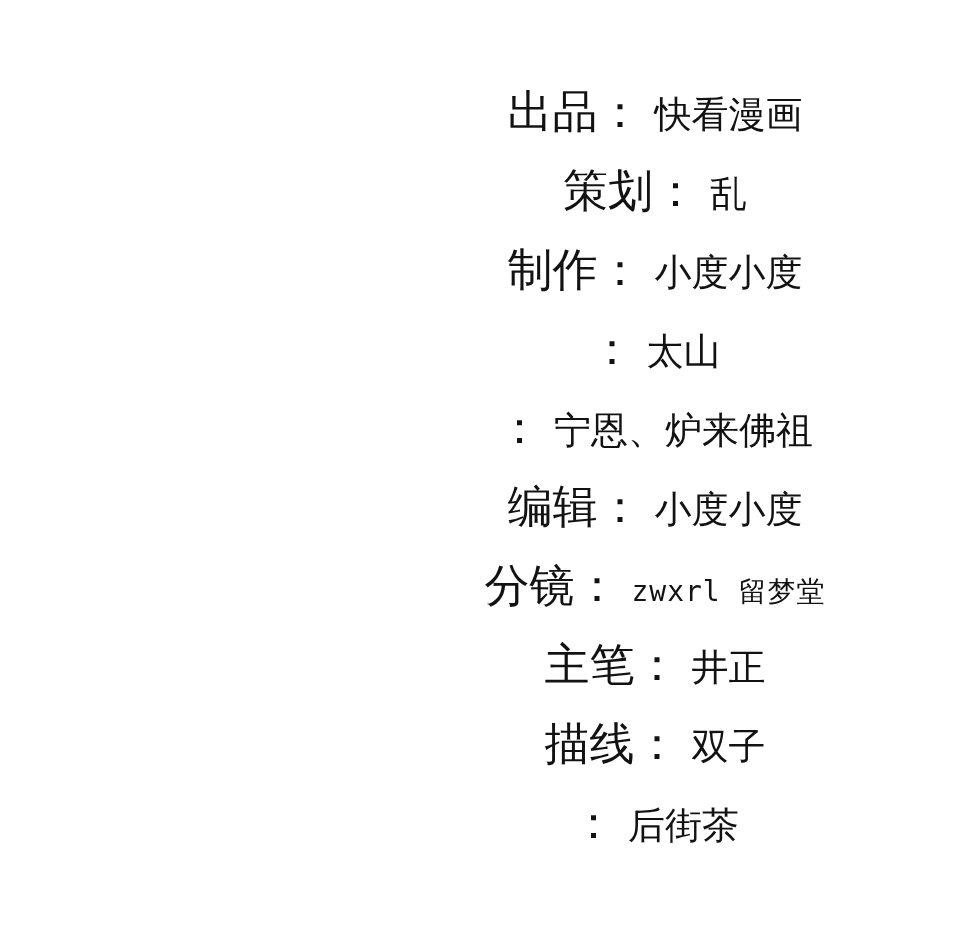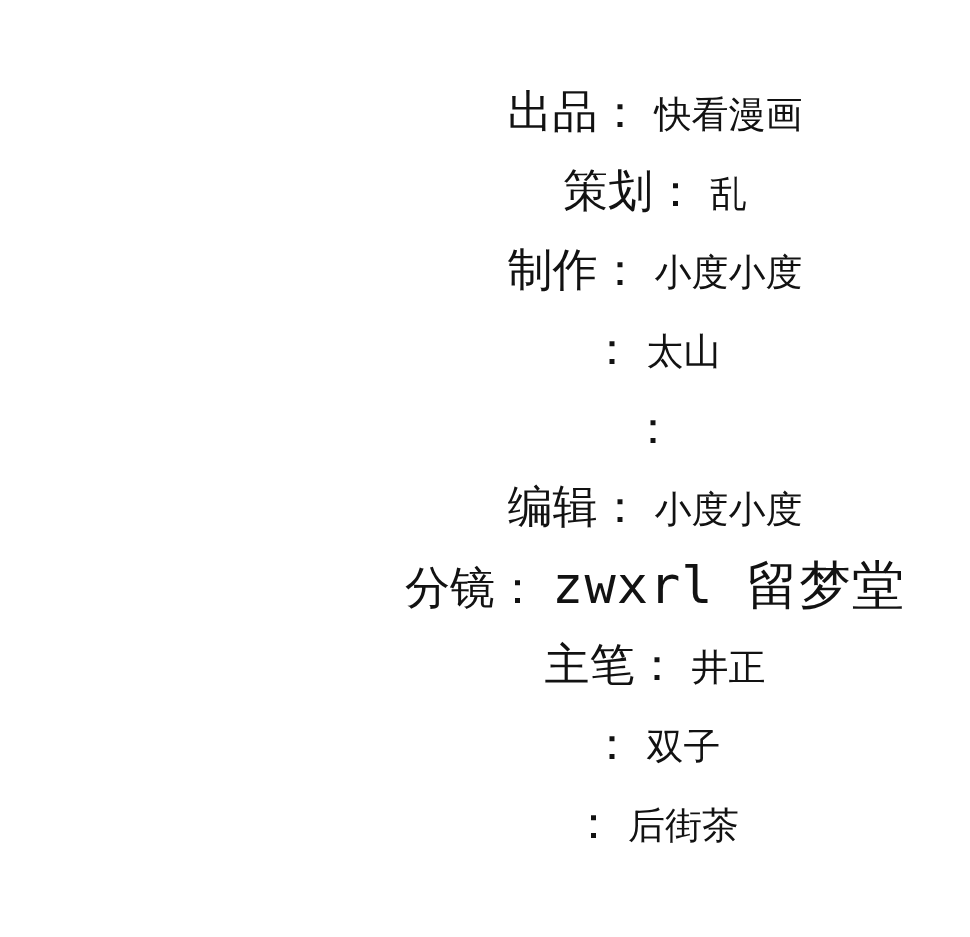--- a/index.html
+++ b/index.html
@@ -46,21 +46,21 @@
     padding-right: 4px;
   }
   .credit-value {
     font-size: 37px;
     font-weight: 500;
     color: #121212;
     padding-left: 8px;
   }
   .credit-value.latin {
     font-family: "DejaVu Sans Mono", "Liberation Mono", monospace;
-    font-size: 52px;
+    font-size: 28px;
     letter-spacing: 1px;
   }
 </style>
 </head>
 <body>
 
 <div class="credits">
   <div class="credit-row">
     <span class="credit-label">出品</span>
     <span class="credit-sep">：</span>
@@ -75,37 +75,39 @@
     <span class="credit-label">制作</span>
     <span class="credit-sep">：</span>
     <span class="credit-value">小度小度</span>
   </div>
   <div class="credit-row">
     <span class="credit-sep">：</span>
     <span class="credit-value">太山</span>
   </div>
   <div class="credit-row">
     <span class="credit-sep">：</span>
+    <span class="credit-value">宁恩、炉来佛祖</span>
   </div>
   <div class="credit-row">
     <span class="credit-label">编辑</span>
     <span class="credit-sep">：</span>
     <span class="credit-value">小度小度</span>
   </div>
   <div class="credit-row">
     <span class="credit-label">分镜</span>
     <span class="credit-sep">：</span>
     <span class="credit-value latin">zwxrl 留梦堂</span>
   </div>
   <div class="credit-row">
     <span class="credit-label">主笔</span>
     <span class="credit-sep">：</span>
     <span class="credit-value">井正</span>
   </div>
   <div class="credit-row">
+    <span class="credit-label">描线</span>
     <span class="credit-sep">：</span>
     <span class="credit-value">双子</span>
   </div>
   <div class="credit-row">
     <span class="credit-sep">：</span>
     <span class="credit-value">后街茶</span>
   </div>
 </div>
 
 </body></html>

